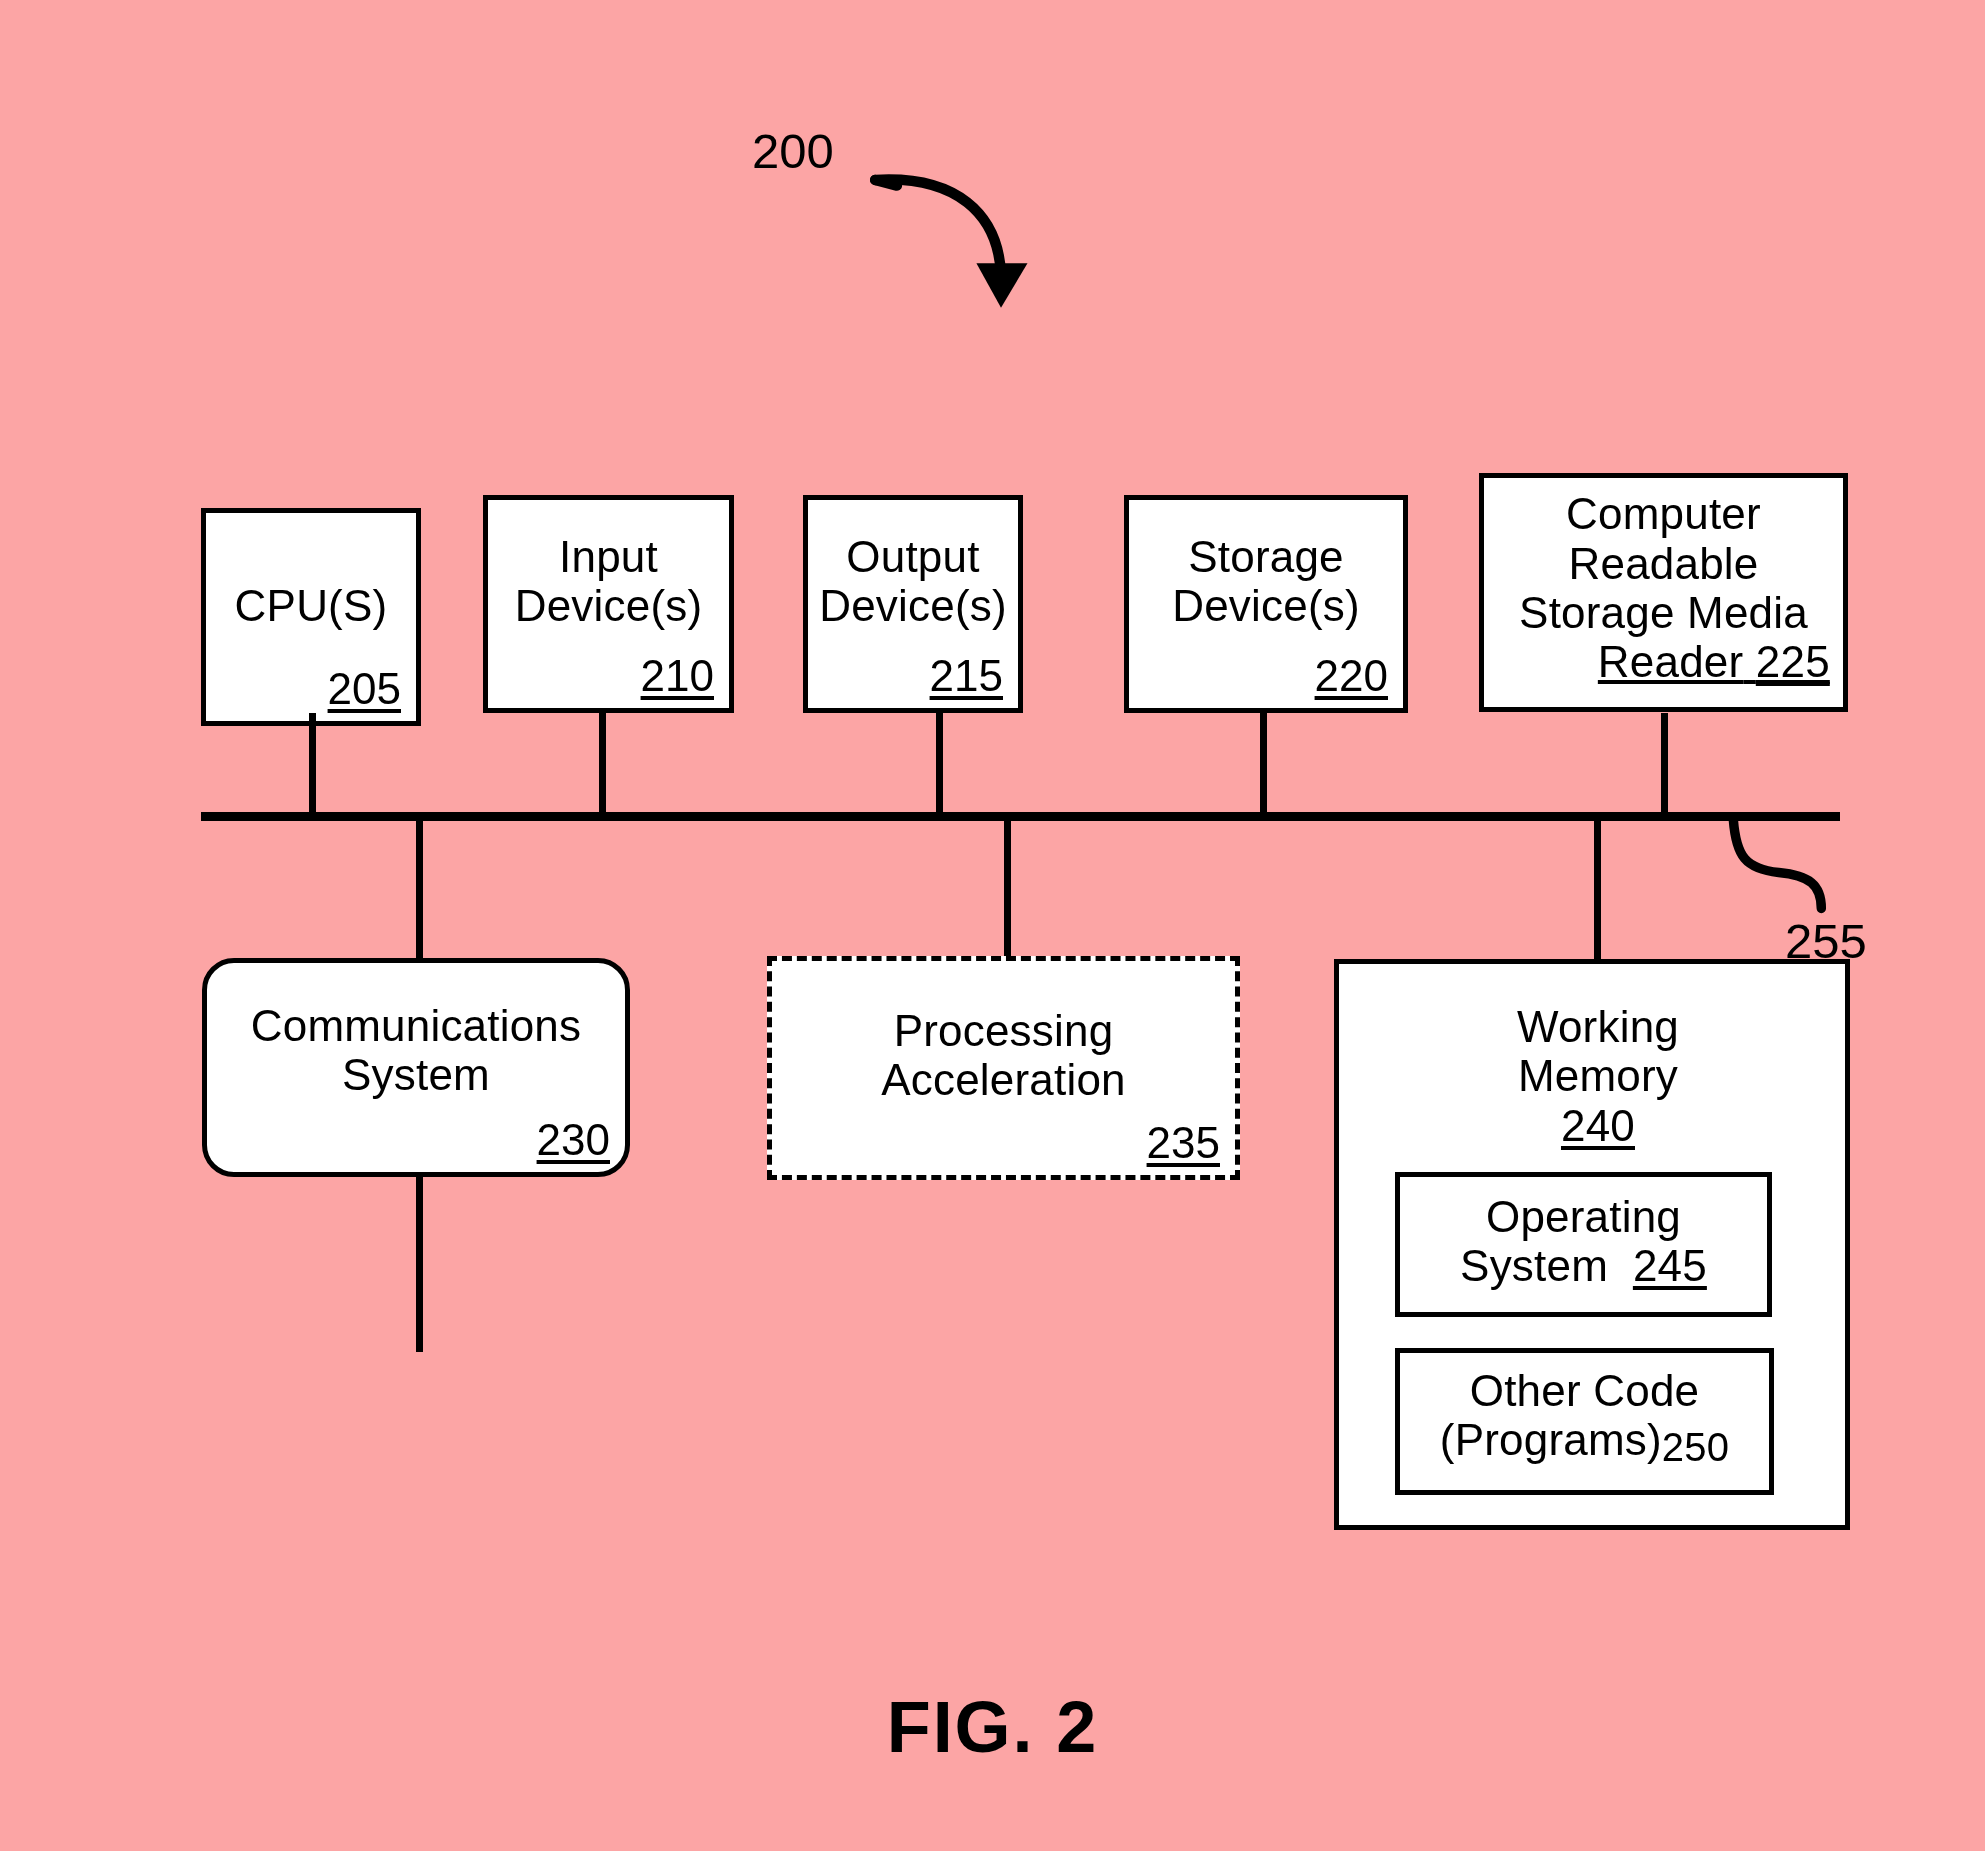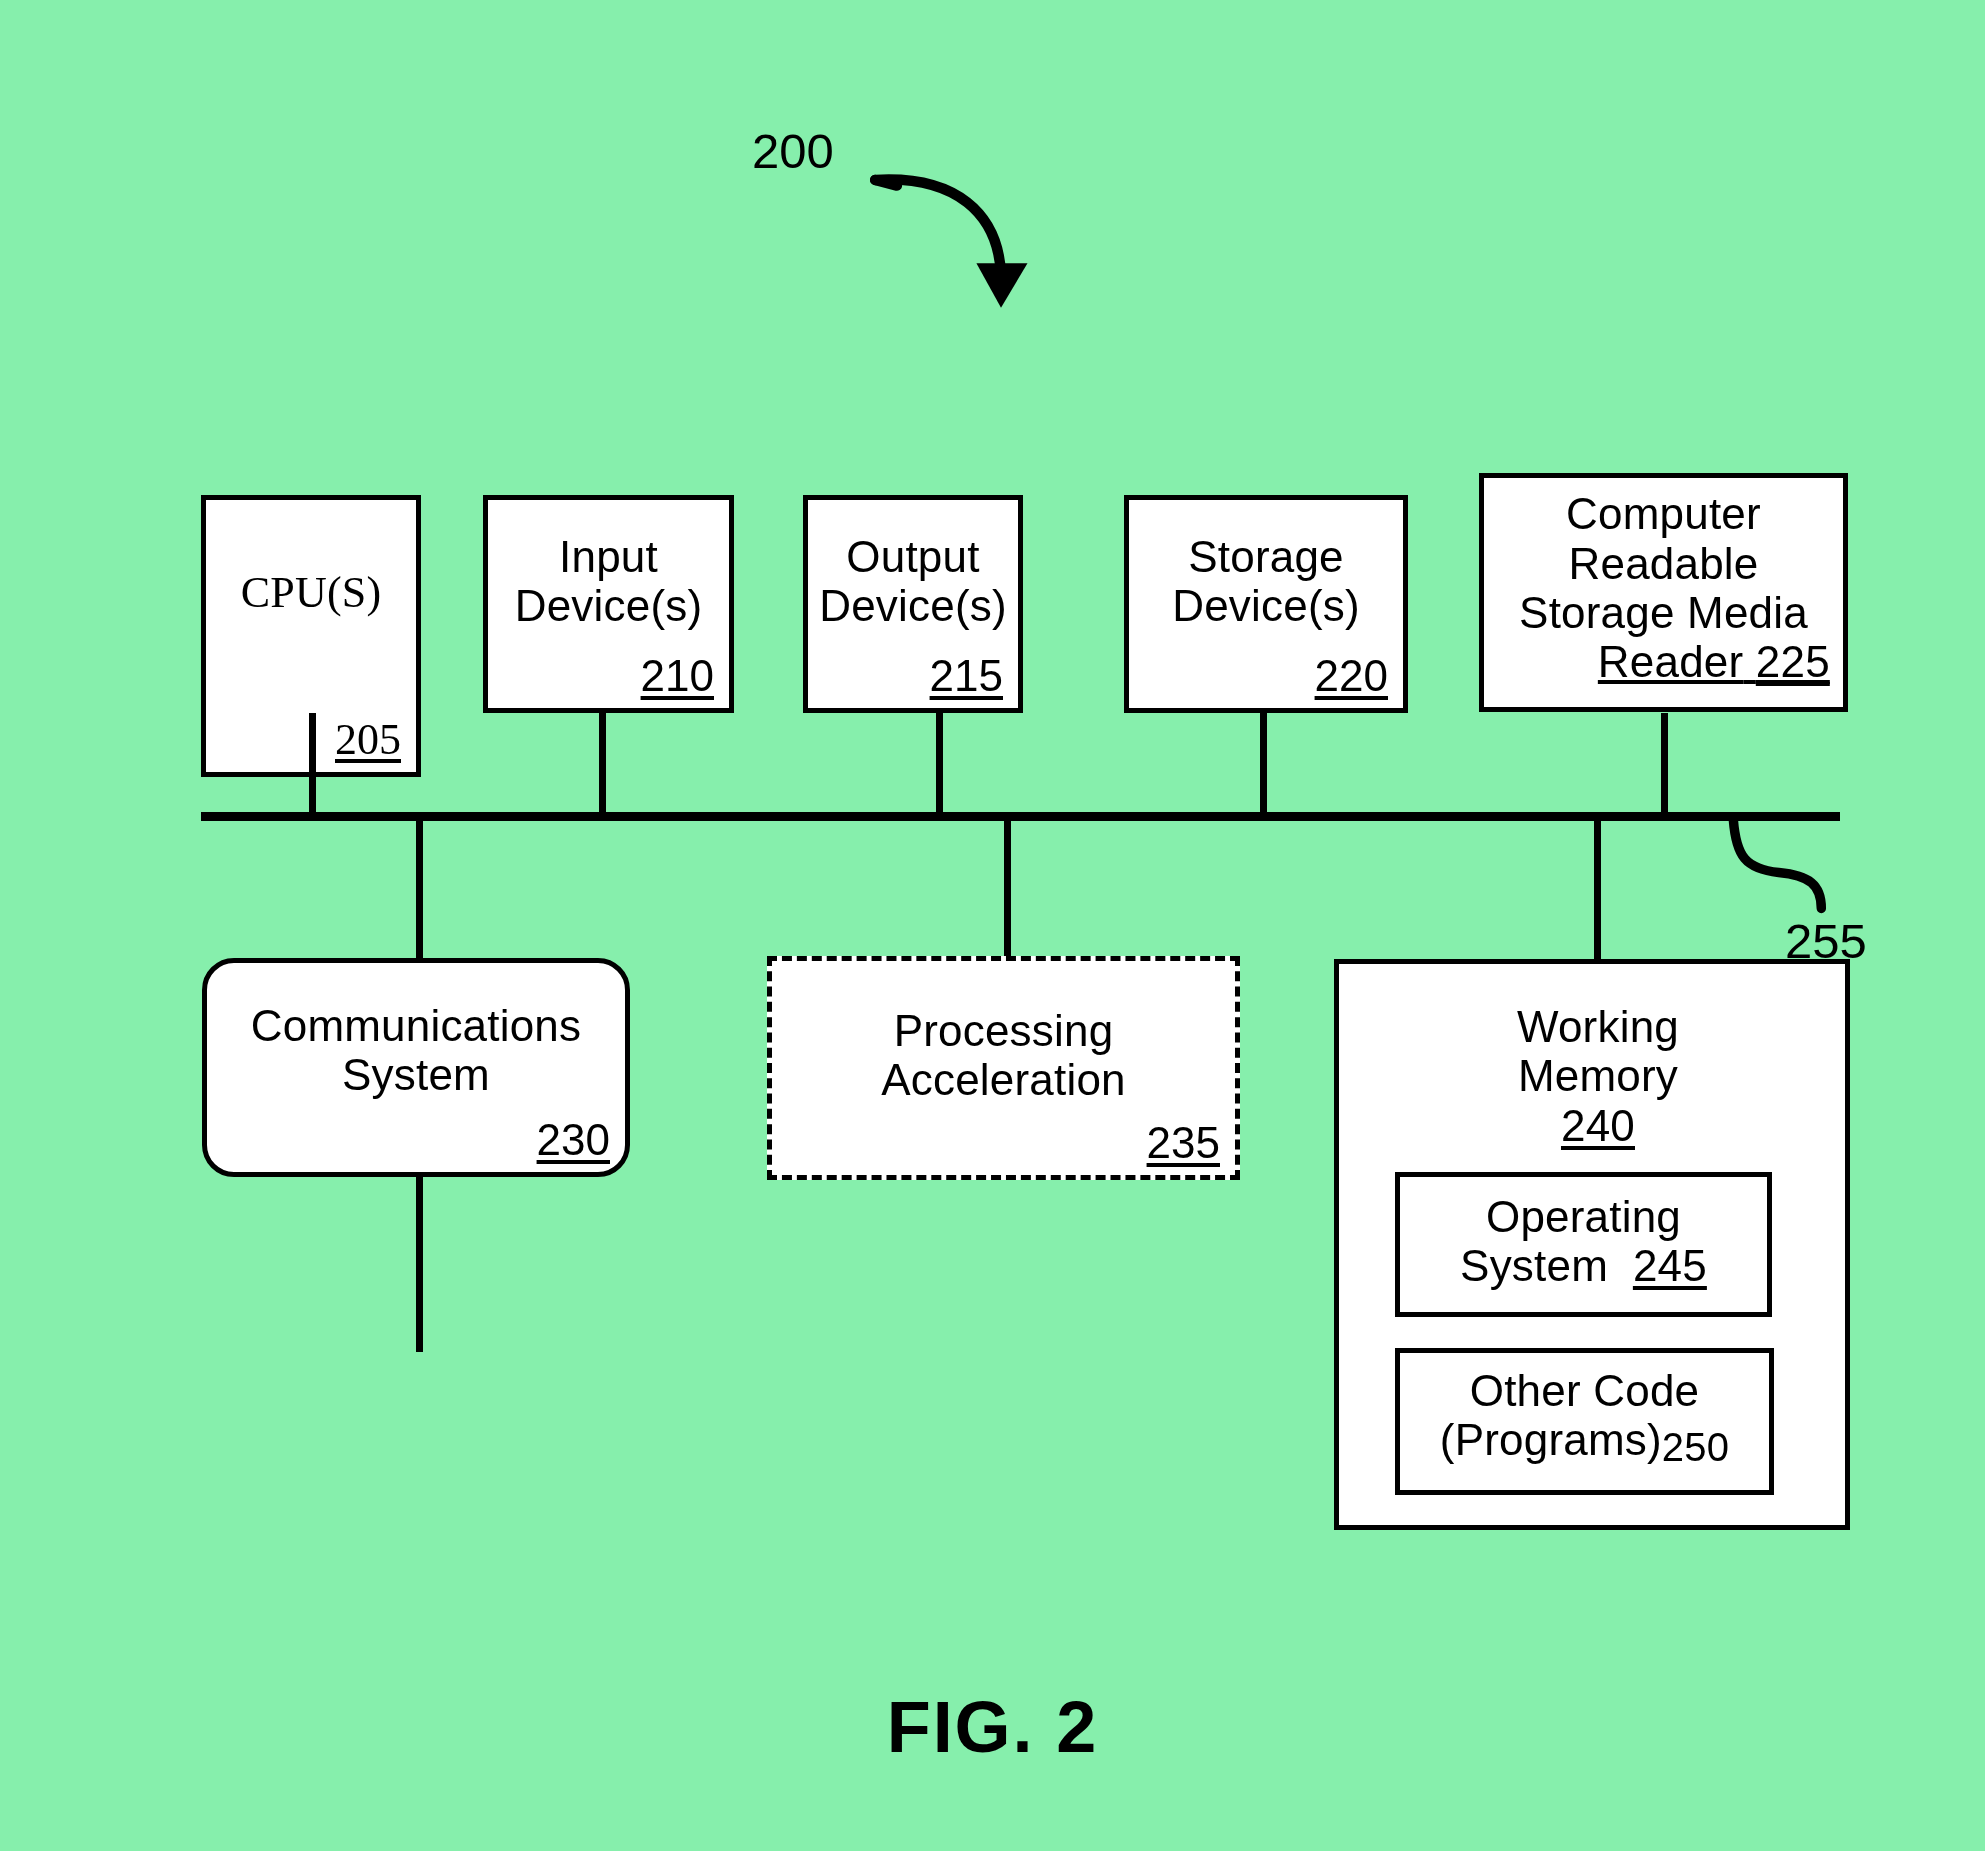--- a/index.html
+++ b/index.html
@@ -9,21 +9,21 @@
     background: #ffffff;
   }
   body {
     font-family: "Liberation Sans", "DejaVu Sans", sans-serif;
     color: #000000;
   }
   #figure {
     position: relative;
     width: 1985px;
     height: 1851px;
-    background: #86efac;
+    background: #fca5a5;
     overflow: hidden;
   }
 
   
   .box {
     position: absolute;
     box-sizing: border-box;
     border: 5.7px solid #000;
     background: #fff;
     text-align: center;
@@ -95,21 +95,21 @@
   .svg-layer {
     position: absolute;
     left: 0;
     top: 0;
     width: 1985px;
     height: 1851px;
     pointer-events: none;
   }
 
   
-  #box-cpu            { left: 201px;  top: 495px;  width: 220px;  height: 282px; font-family: Liberation Serif, serif; }
+  #box-cpu            { left: 201px;  top: 508px;  width: 220px;  height: 218px; }
   #box-input          { left: 483px;  top: 495px;  width: 251px;  height: 218px; }
   #box-output         { left: 803px;  top: 495px;  width: 220px;  height: 218px; }
   #box-storage        { left: 1124px; top: 495px;  width: 284px;  height: 218px; padding-left: 44px; }
   #box-crsmr          { left: 1479px; top: 473px;  width: 369px;  height: 239px; }
 
   #box-comms          { left: 202px;  top: 958px; width: 428px;  height: 219px; border-radius: 32px; }
   #box-procaccel      { left: 767px;  top: 956px; width: 473px;  height: 224px; }
   #box-workingmemory  { left: 1334px; top: 959px; width: 516px;  height: 571px; }
   #box-os             { left: 1395px; top: 1172px; width: 377px;  height: 145px; }
   #box-othercode      { left: 1395px; top: 1348px; width: 379px;  height: 147px; }

